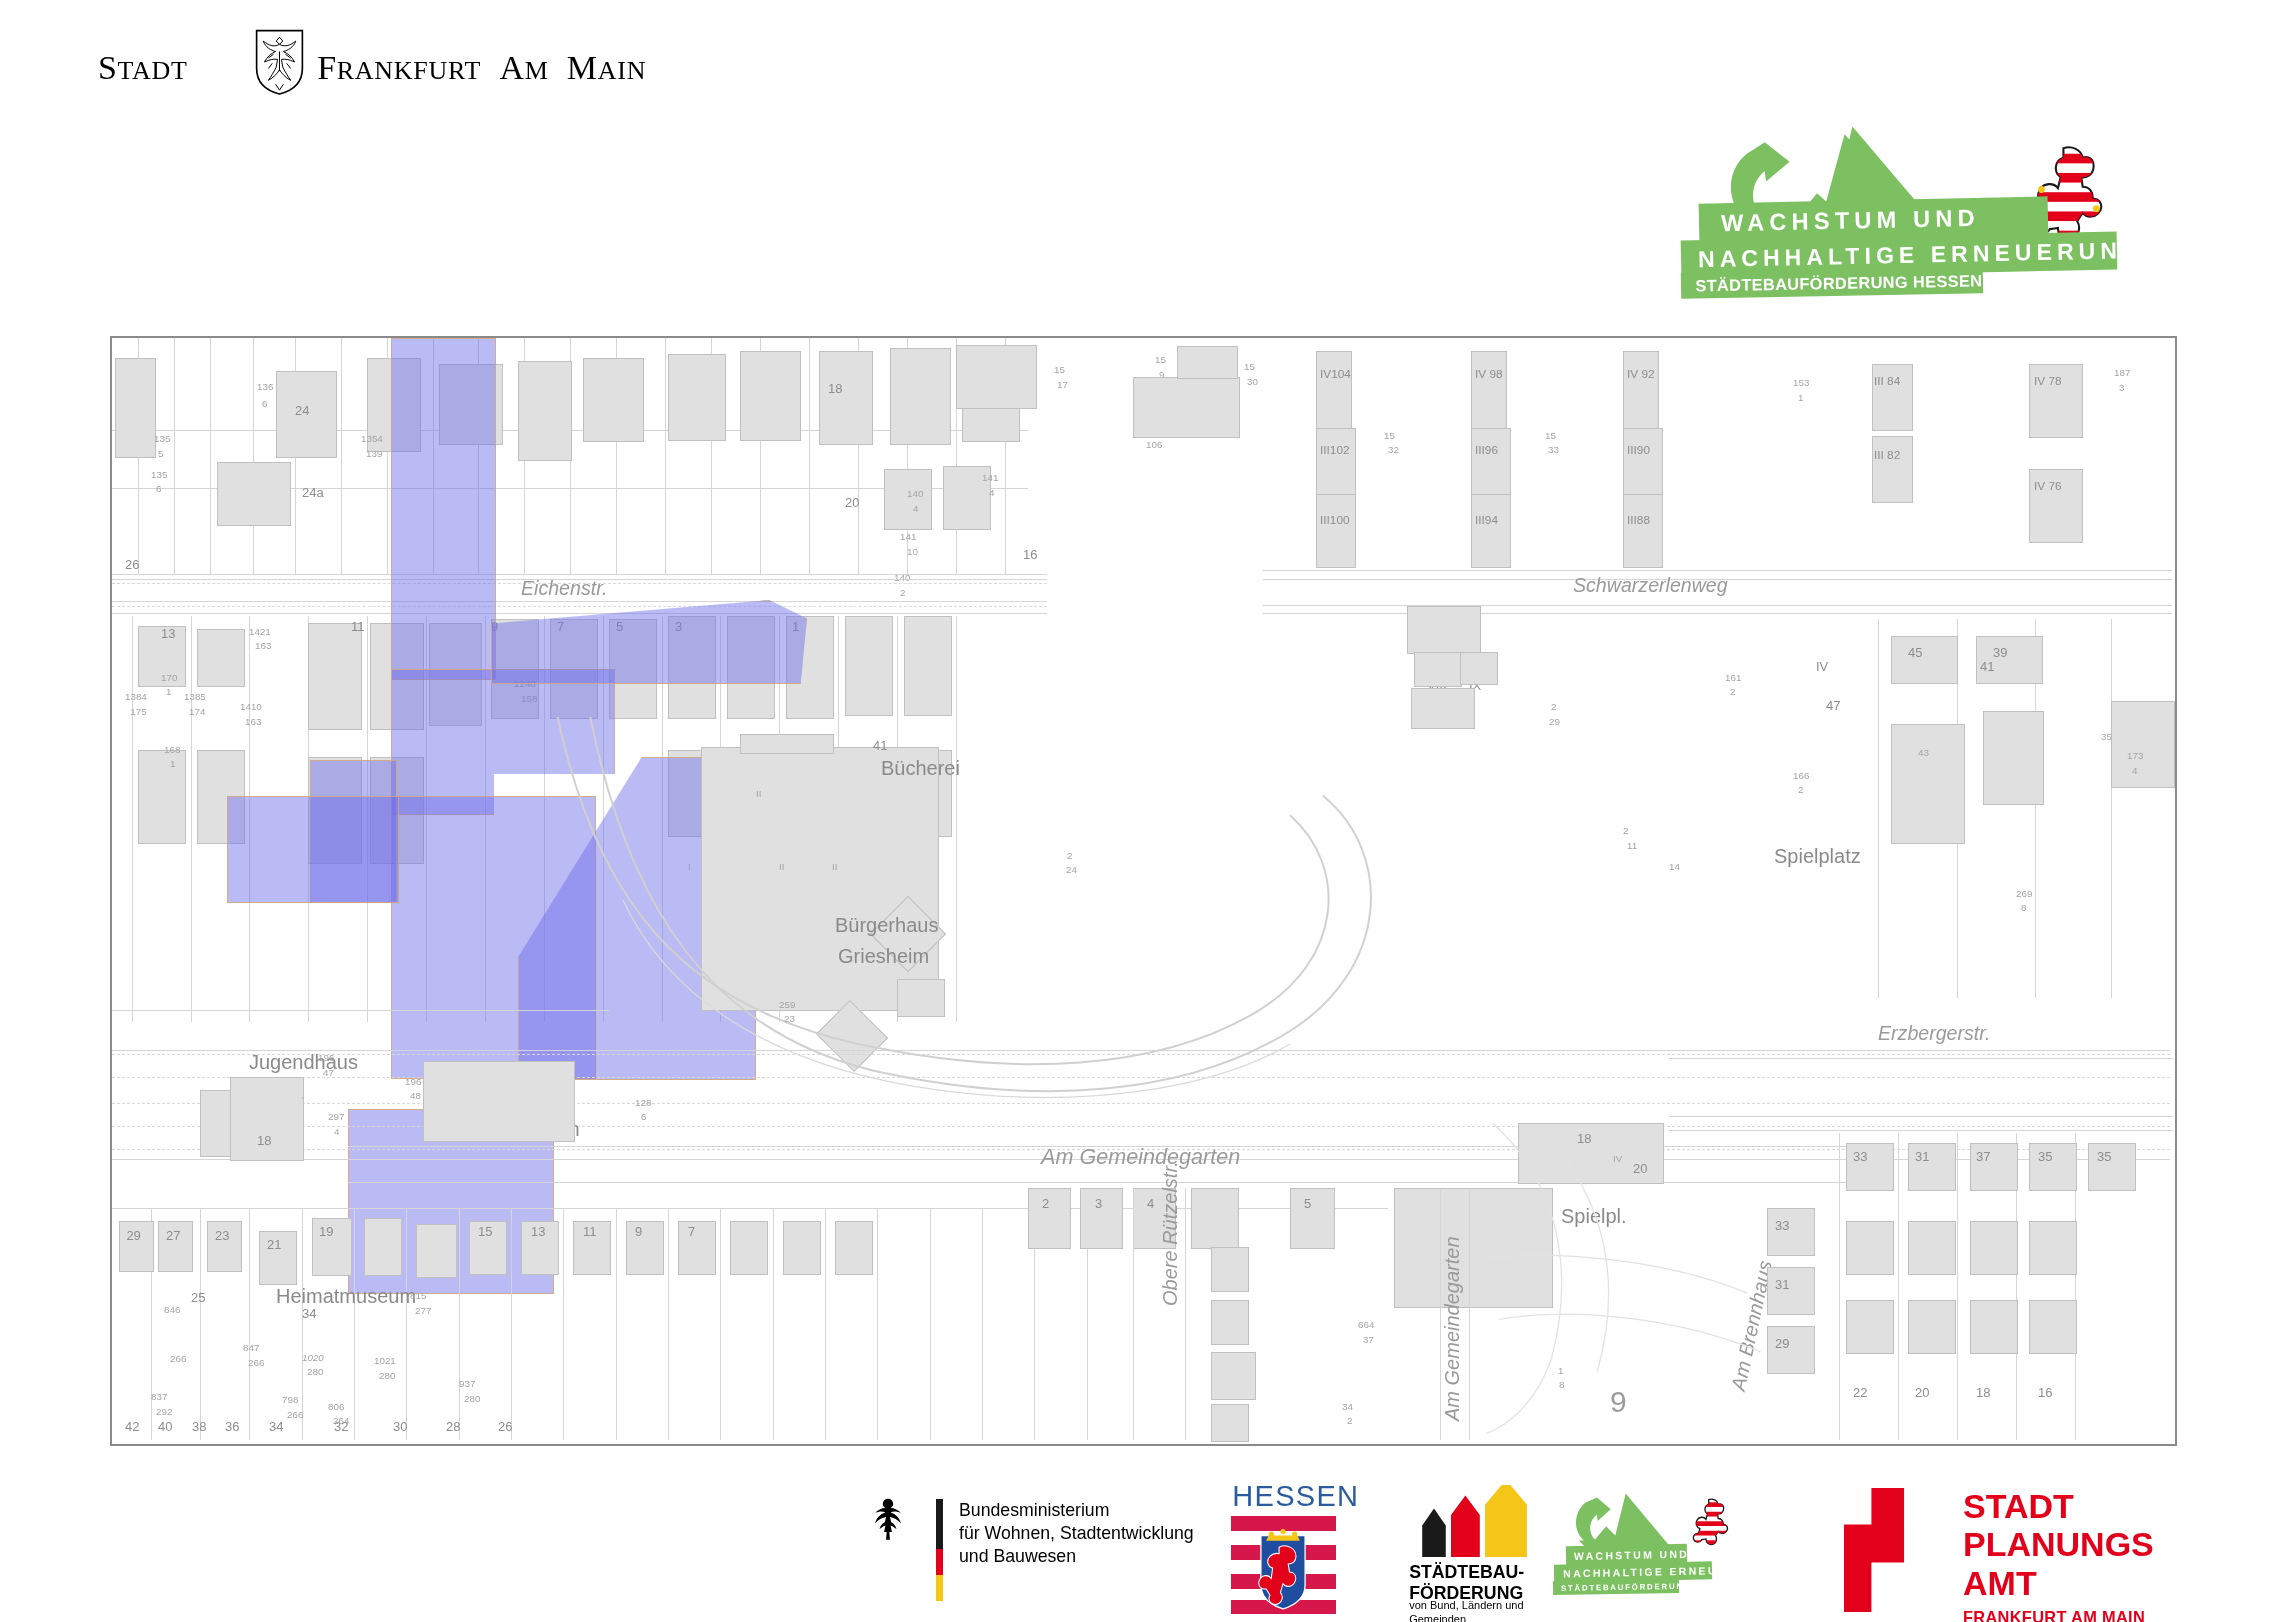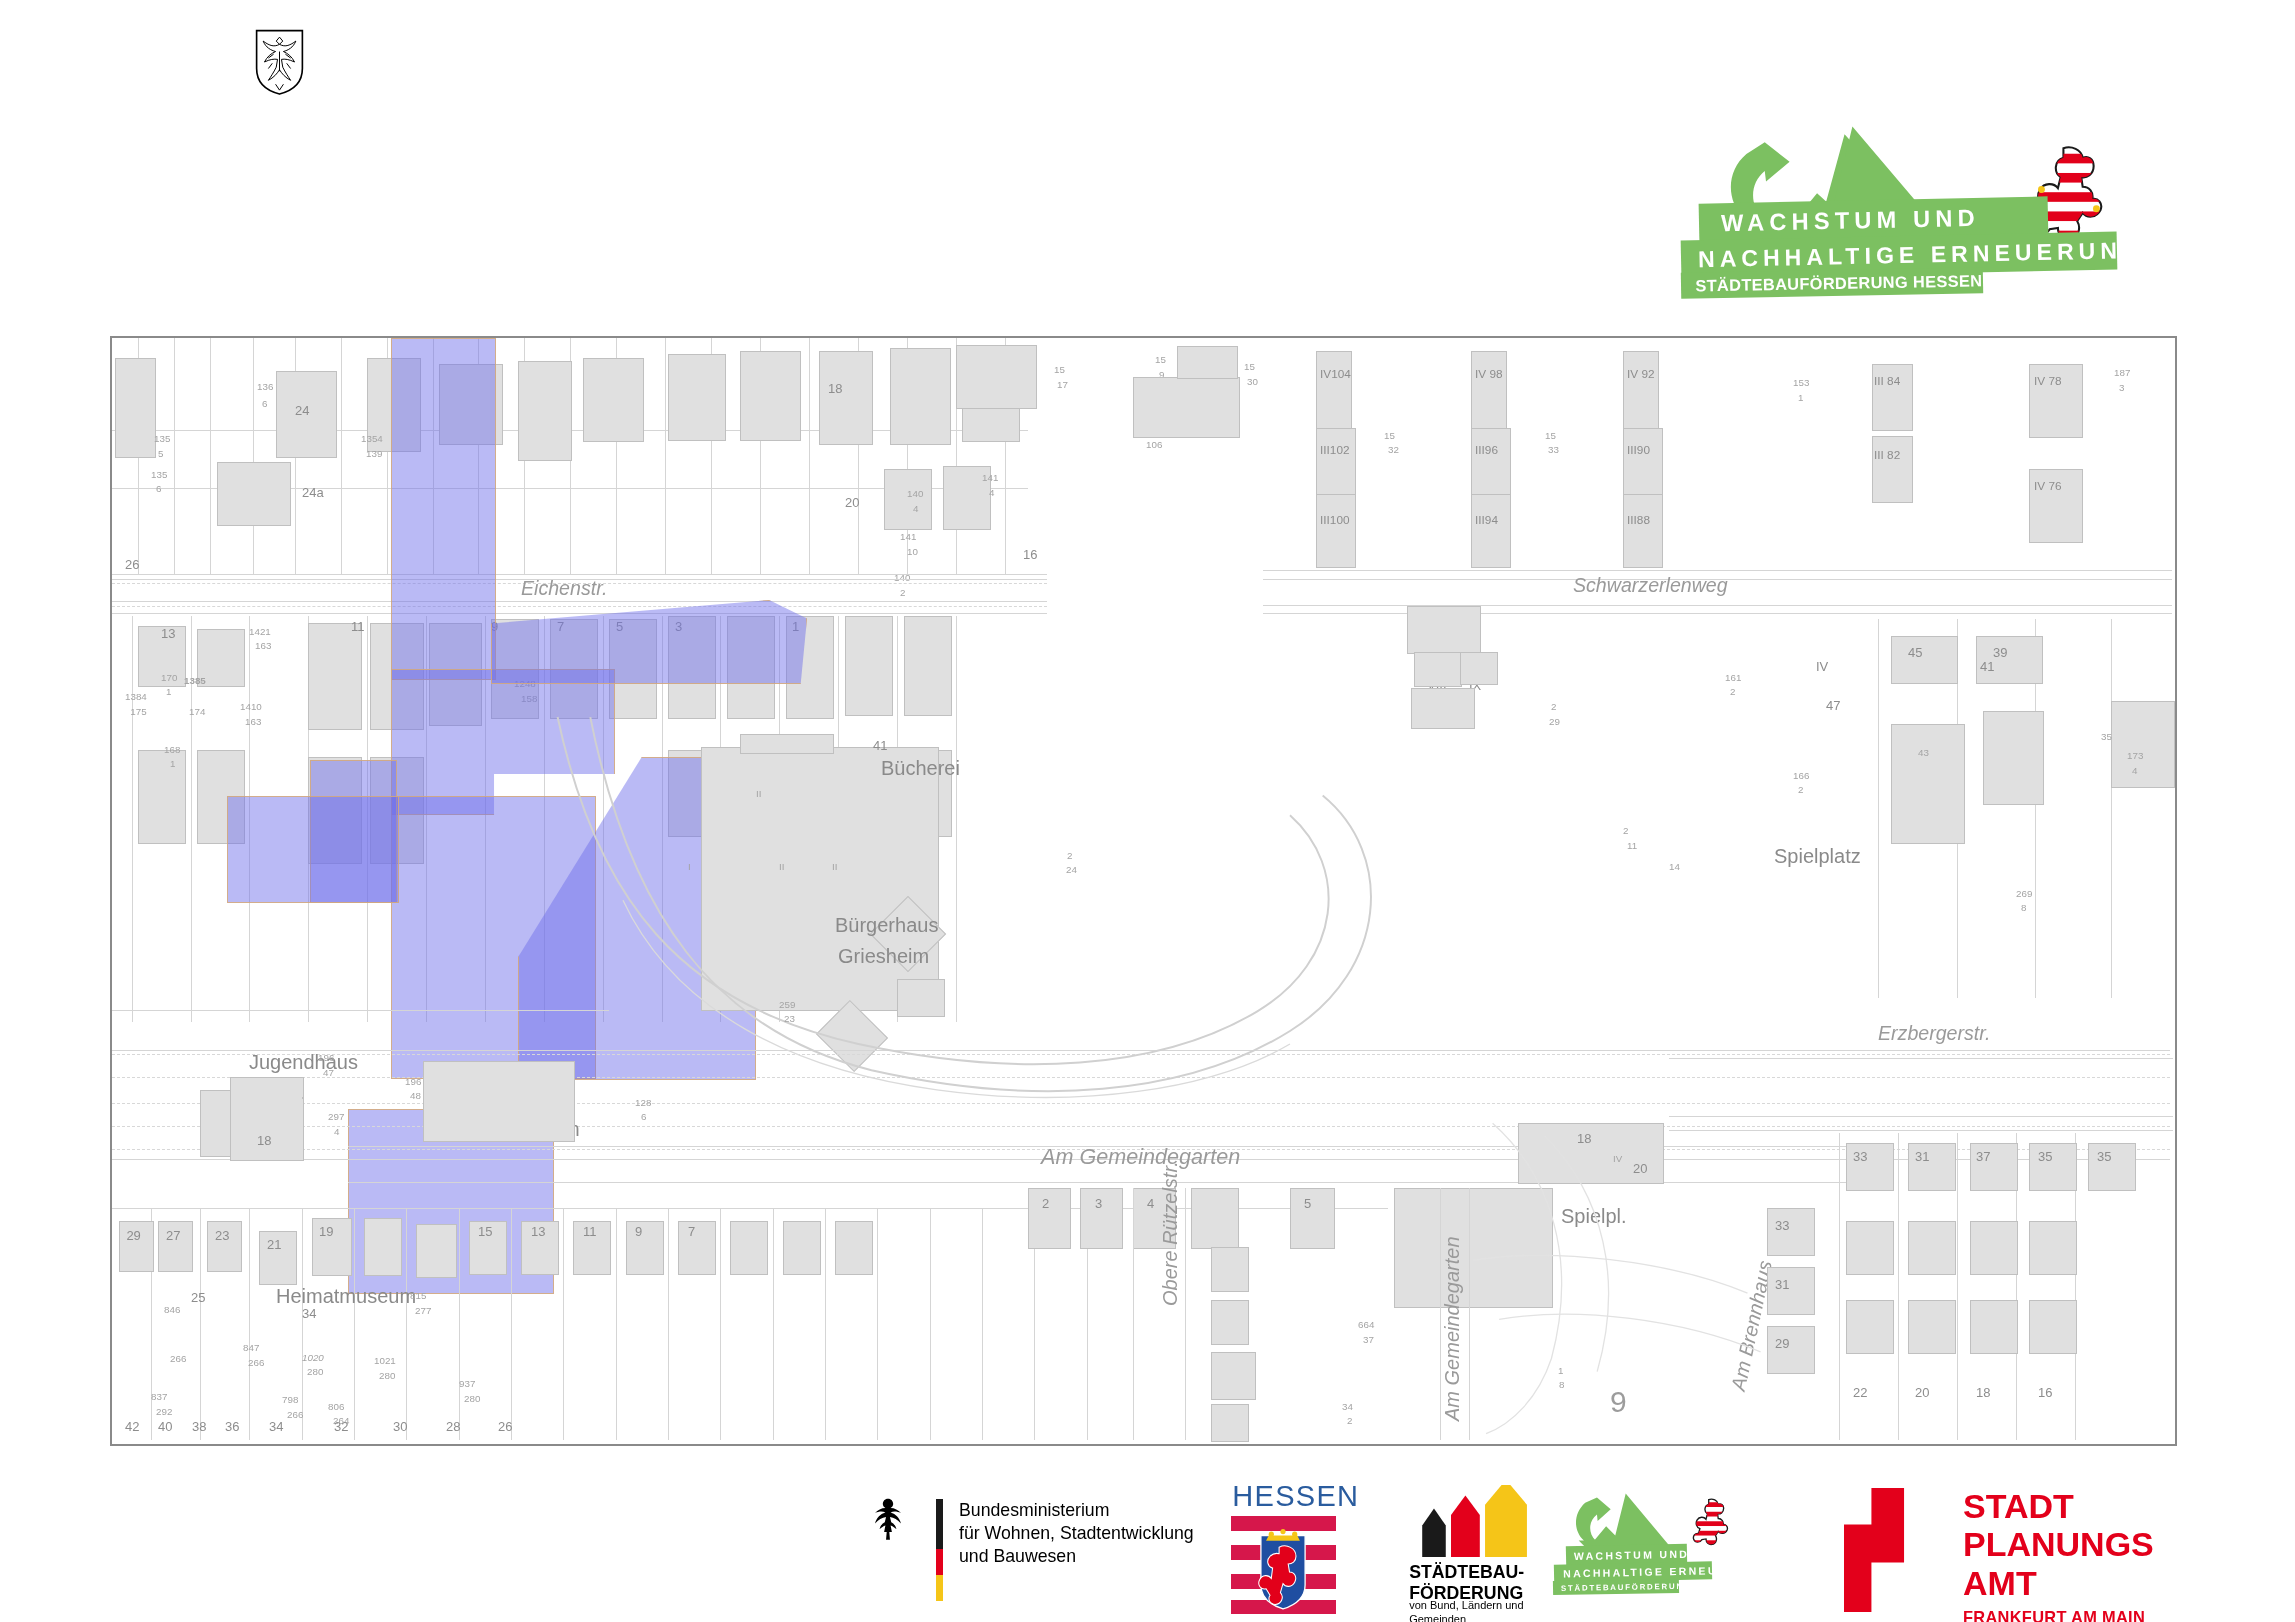--- a/index.html
+++ b/index.html
@@ -79,20 +79,26 @@
       <path d="M4 4 H74 V62 Q74 92 39 101 Q4 92 4 62 Z" fill="#fff" stroke="#000" stroke-width="2.5"></path>
       <g fill="none" stroke="#000" stroke-width="1.5">
         <path d="M39 14 l5 6 -5 5 -5 -5 Z"></path>
         <path d="M39 25 C30 30 22 26 14 20 C18 30 26 34 33 36 C26 39 20 44 16 52 C24 48 31 47 36 48
                  L34 60 C30 68 26 74 22 80 C30 76 35 70 39 64 C43 70 48 76 56 80 C52 74 48 68 44 60
                  L42 48 C47 47 54 48 62 52 C58 44 52 39 45 36 C52 34 60 30 64 20 C56 26 48 30 39 25 Z"></path>
         <path d="M39 36 v30 M30 40 l-8 6 M48 40 l8 6 M28 54 l-6 8 M50 54 l6 8"></path>
         <path d="M33 86 l6 9 6 -9"></path>
       </g>
     </svg>
+    <div class="wordmark">
+      <span style="display:inline-block;width:152px;"><span class="big">S</span><span class="sc">TADT</span></span>
+      <span style="display:inline-block;margin-left:58px;"><span class="big">F</span><span class="sc">RANKFURT</span></span>
+      <span style="display:inline-block;margin-left:9.2px;"><span class="big">A</span><span class="sc">M</span></span>
+      <span style="display:inline-block;margin-left:9.2px;"><span class="big">M</span><span class="sc">AIN</span></span>
+    </div>
   </div>
 
 
   <div id="wlogo-top" class="wlogo">
     <svg style="position:absolute;left:0;top:0;" width="471" height="190" viewBox="0 0 720 290">
 
       <path d="M100 70 C70 95 68 140 96 168 L82 168 L112 200 L140 166 L124 167
                C104 146 106 114 128 96 L130 112 L166 82 L128 52 Z" fill="#7cc061"></path>
 
       <path d="M250 40 L360 160 L330 160 L330 185 L190 185 L190 150 L220 150 Z" fill="#7cc061"></path>
@@ -304,21 +310,21 @@
     <div class="num" style="left:445px;top:281px;">7</div>
     <div class="num" style="left:504px;top:281px;">5</div>
     <div class="num" style="left:563px;top:281px;">3</div>
     <div class="num" style="left:680px;top:281px;">1</div>
     <div class="numsm" style="left:137px;top:288px;">1421</div>
     <div class="numsm" style="left:143px;top:302px;">163</div>
     <div class="numsm" style="left:128px;top:363px;">1410</div>
     <div class="numsm" style="left:133px;top:378px;">163</div>
     <div class="numsm" style="left:13px;top:353px;">1384</div>
     <div class="numsm" style="left:18.3px;top:368px;">175</div>
-    <div class="numsm" style="left:72px;top:337px;font-weight:bold;">1385</div>
+    <div class="numsm" style="left:72px;top:353px;">1385</div>
     <div class="numsm" style="left:77px;top:368px;">174</div>
     <div class="numsm" style="left:49px;top:334px;">170</div>
     <div class="numsm" style="left:54px;top:348px;">1</div>
     <div class="numsm" style="left:52px;top:406px;">168</div>
     <div class="numsm" style="left:58px;top:420px;">1</div>
     <div class="numsm" style="left:402px;top:340px;">1248</div>
     <div class="numsm" style="left:409px;top:355px;">158</div>
 
     <div class="vline" style="left:1766px;top:281px;height:379px;"></div>
     <div class="vline" style="left:1845px;top:281px;height:379px;"></div>

